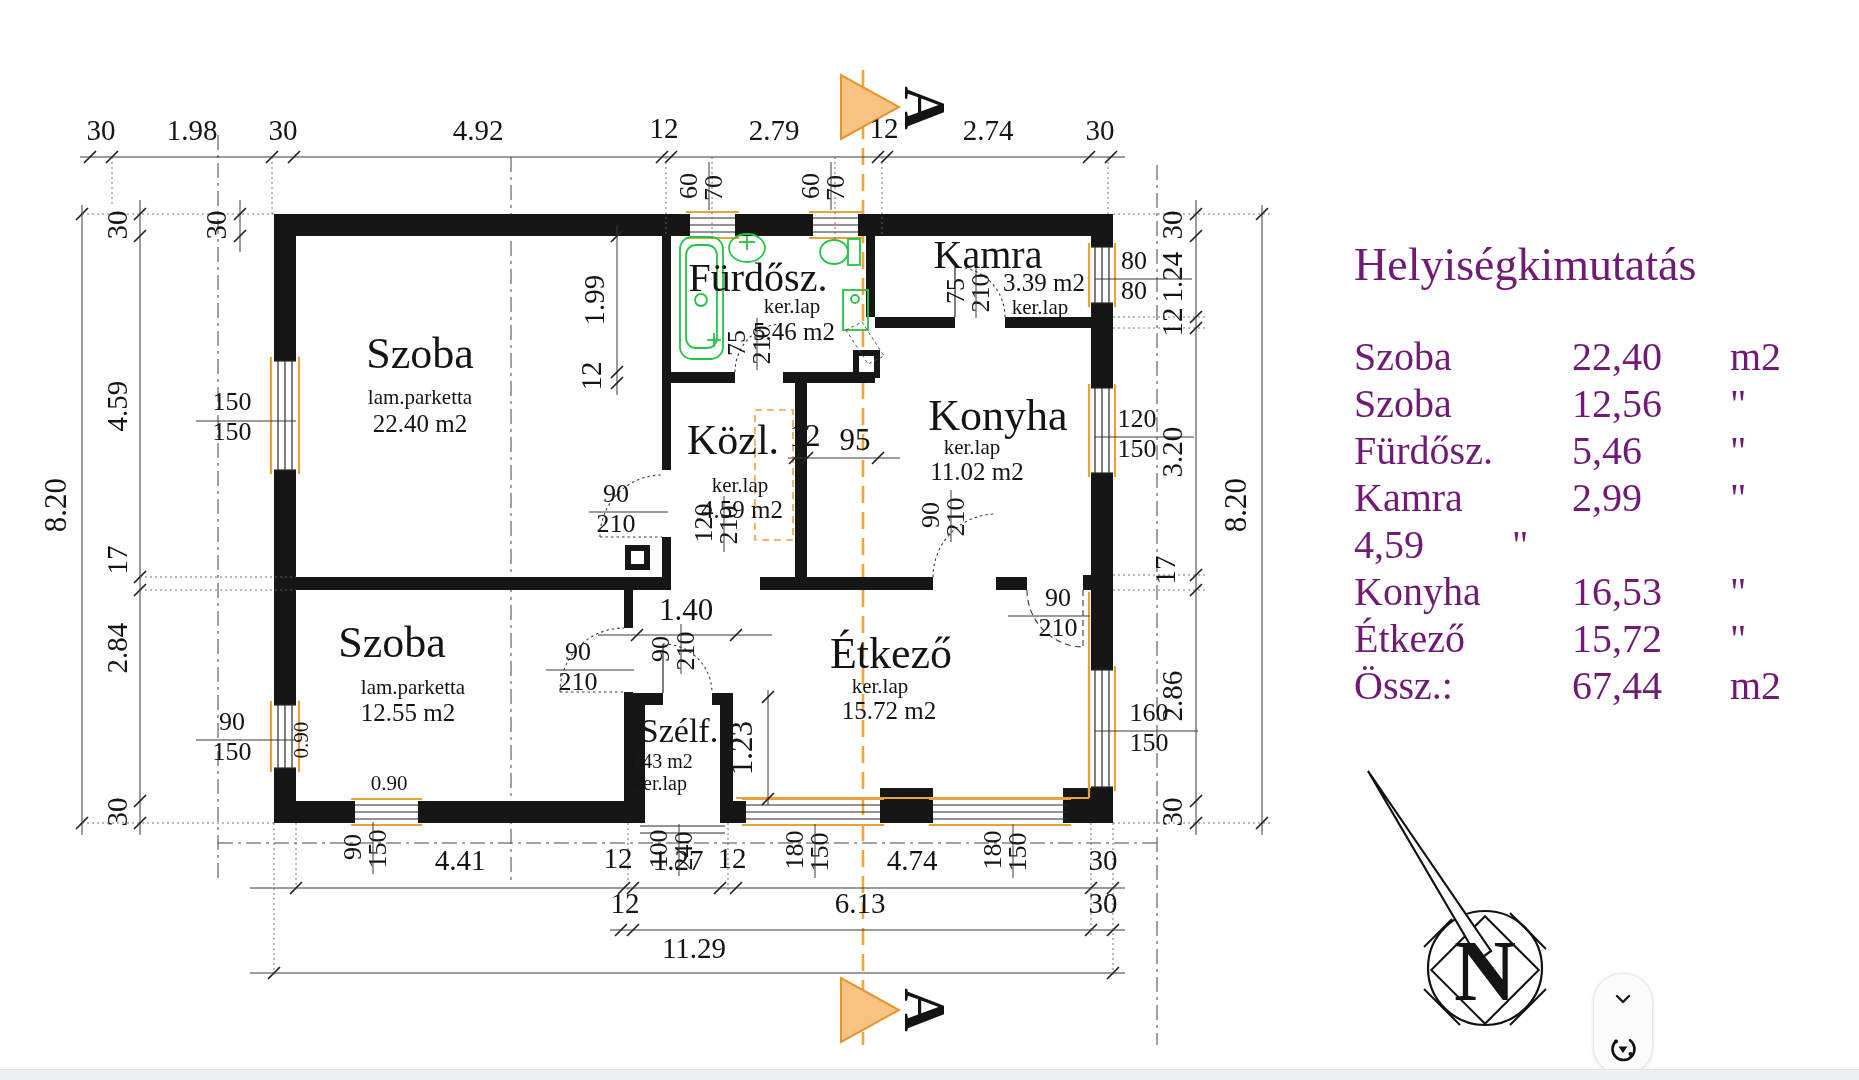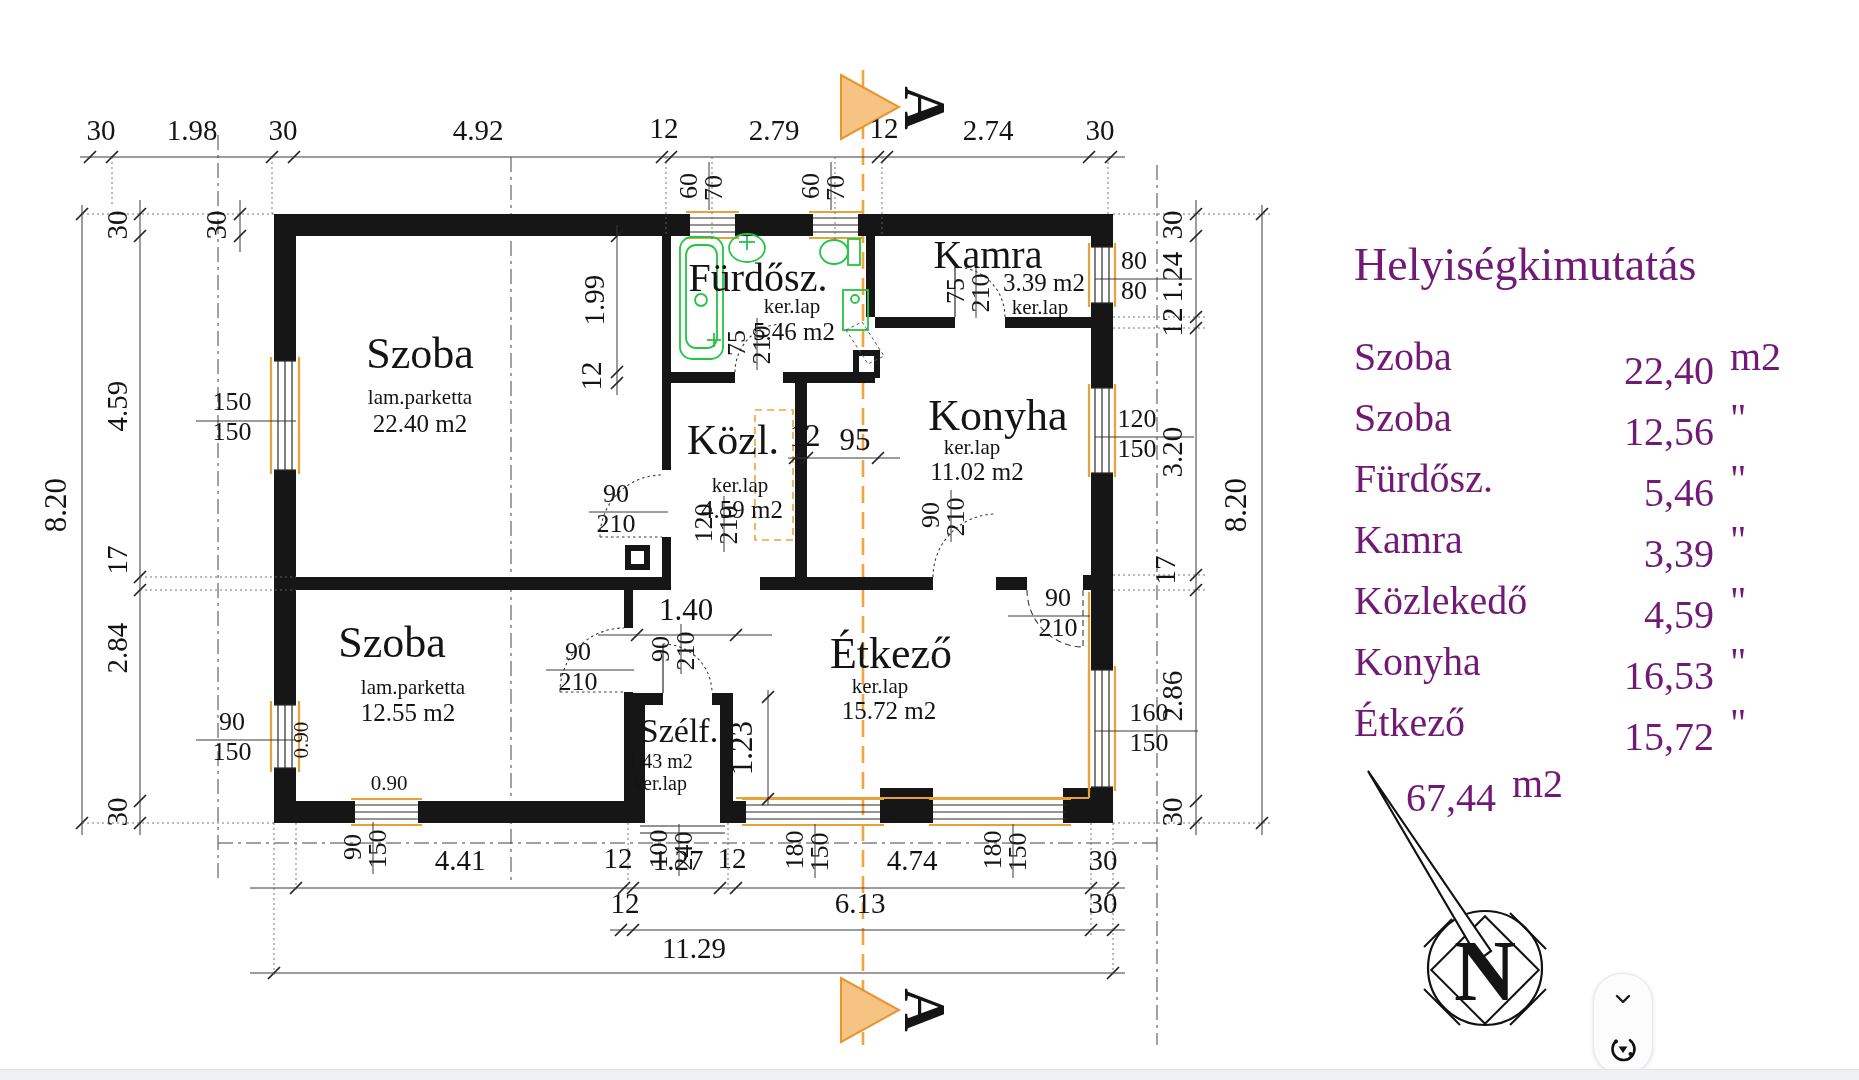--- a/index.html
+++ b/index.html
@@ -25,21 +25,21 @@
   .rl{font-size:44px;}
   .rl2{font-size:40px;}
   .rs{font-size:21px;}
   .ra{font-size:25px;}
   .tm{text-anchor:middle;}
   
   #schedule{position:absolute;left:1354px;top:238px;width:460px;color:#701a75;}
   #schedule .title{font-size:46px;margin-bottom:42px;white-space:nowrap;}
   #schedule .row{display:flex;font-size:40px;line-height:47px;white-space:nowrap;}
   #schedule .rname{width:218px;}
-  #schedule .rval{width:142px;text-align:right;margin-top:14px;}
+  #schedule .rval{width:142px;}
   #schedule .runit{padding-left:16px;text-align:center;}
   
   #pill{position:absolute;left:1593px;top:973px;width:58px;height:100px;background:#fcfcfd;
         border:1px solid #e7e7ec;border-radius:29px;box-shadow:0 1px 4px rgba(0,0,0,.12);
         display:flex;flex-direction:column;align-items:center;justify-content:space-around;}
   .pbtn{width:40px;height:40px;display:flex;align-items:center;justify-content:center;cursor:pointer;}
   #bottombar{position:absolute;left:0;top:1069px;width:1859px;height:11px;background:#eef0f4;border-top:1px solid #e0e2e7;}
 </style>
 </head>
 <body>
@@ -433,39 +433,39 @@
         <span class="rval">12,56</span>
         <span class="runit">"</span>
       </div>
     <div class="row">
         <span class="rname">Fürdősz.</span>
         <span class="rval">5,46</span>
         <span class="runit">"</span>
       </div>
     <div class="row">
         <span class="rname">Kamra</span>
-        <span class="rval">3,39</span>
-        <span class="runit">"</span>
-      </div>
-    <div class="row">
-        <span class="rname">Közlekedő</span>
+        <span class="rval">2,99</span>
+        <span class="runit">"</span>
+      </div>
+    <div class="row">
         <span class="rval">4,59</span>
         <span class="runit">"</span>
       </div>
     <div class="row">
         <span class="rname">Konyha</span>
         <span class="rval">16,53</span>
         <span class="runit">"</span>
       </div>
     <div class="row">
         <span class="rname">Étkező</span>
         <span class="rval">15,72</span>
         <span class="runit">"</span>
       </div>
     <div class="row">
+        <span class="rname">Össz.:</span>
         <span class="rval">67,44</span>
         <span class="runit">m2</span>
       </div>
   </div>
 
   
   <div id="pill">
     <div class="pbtn">
       <svg width="26" height="26" viewBox="0 0 26 26">
         <polyline points="7,10 13,16 19,10" fill="none" stroke="#1a1a1a" stroke-width="2.4" stroke-linecap="round" stroke-linejoin="round"></polyline>

